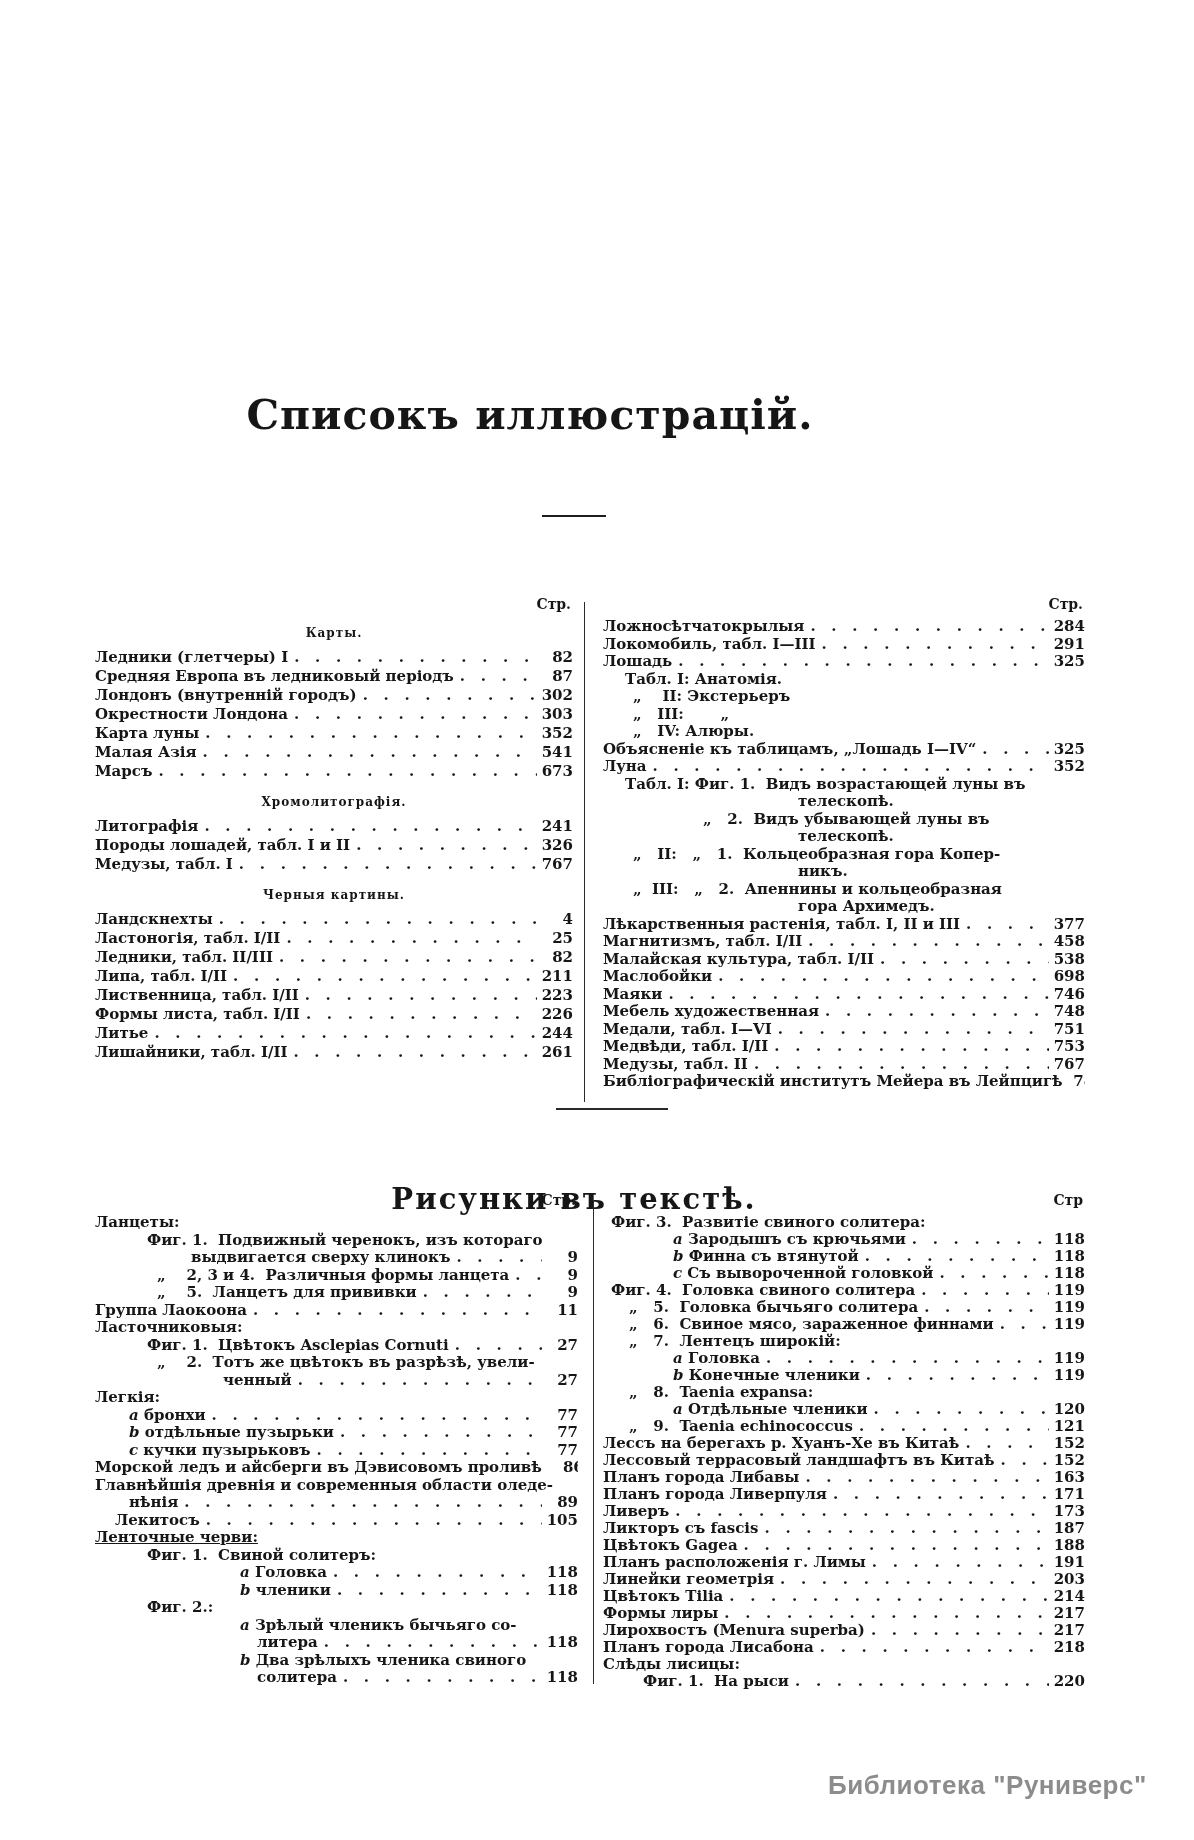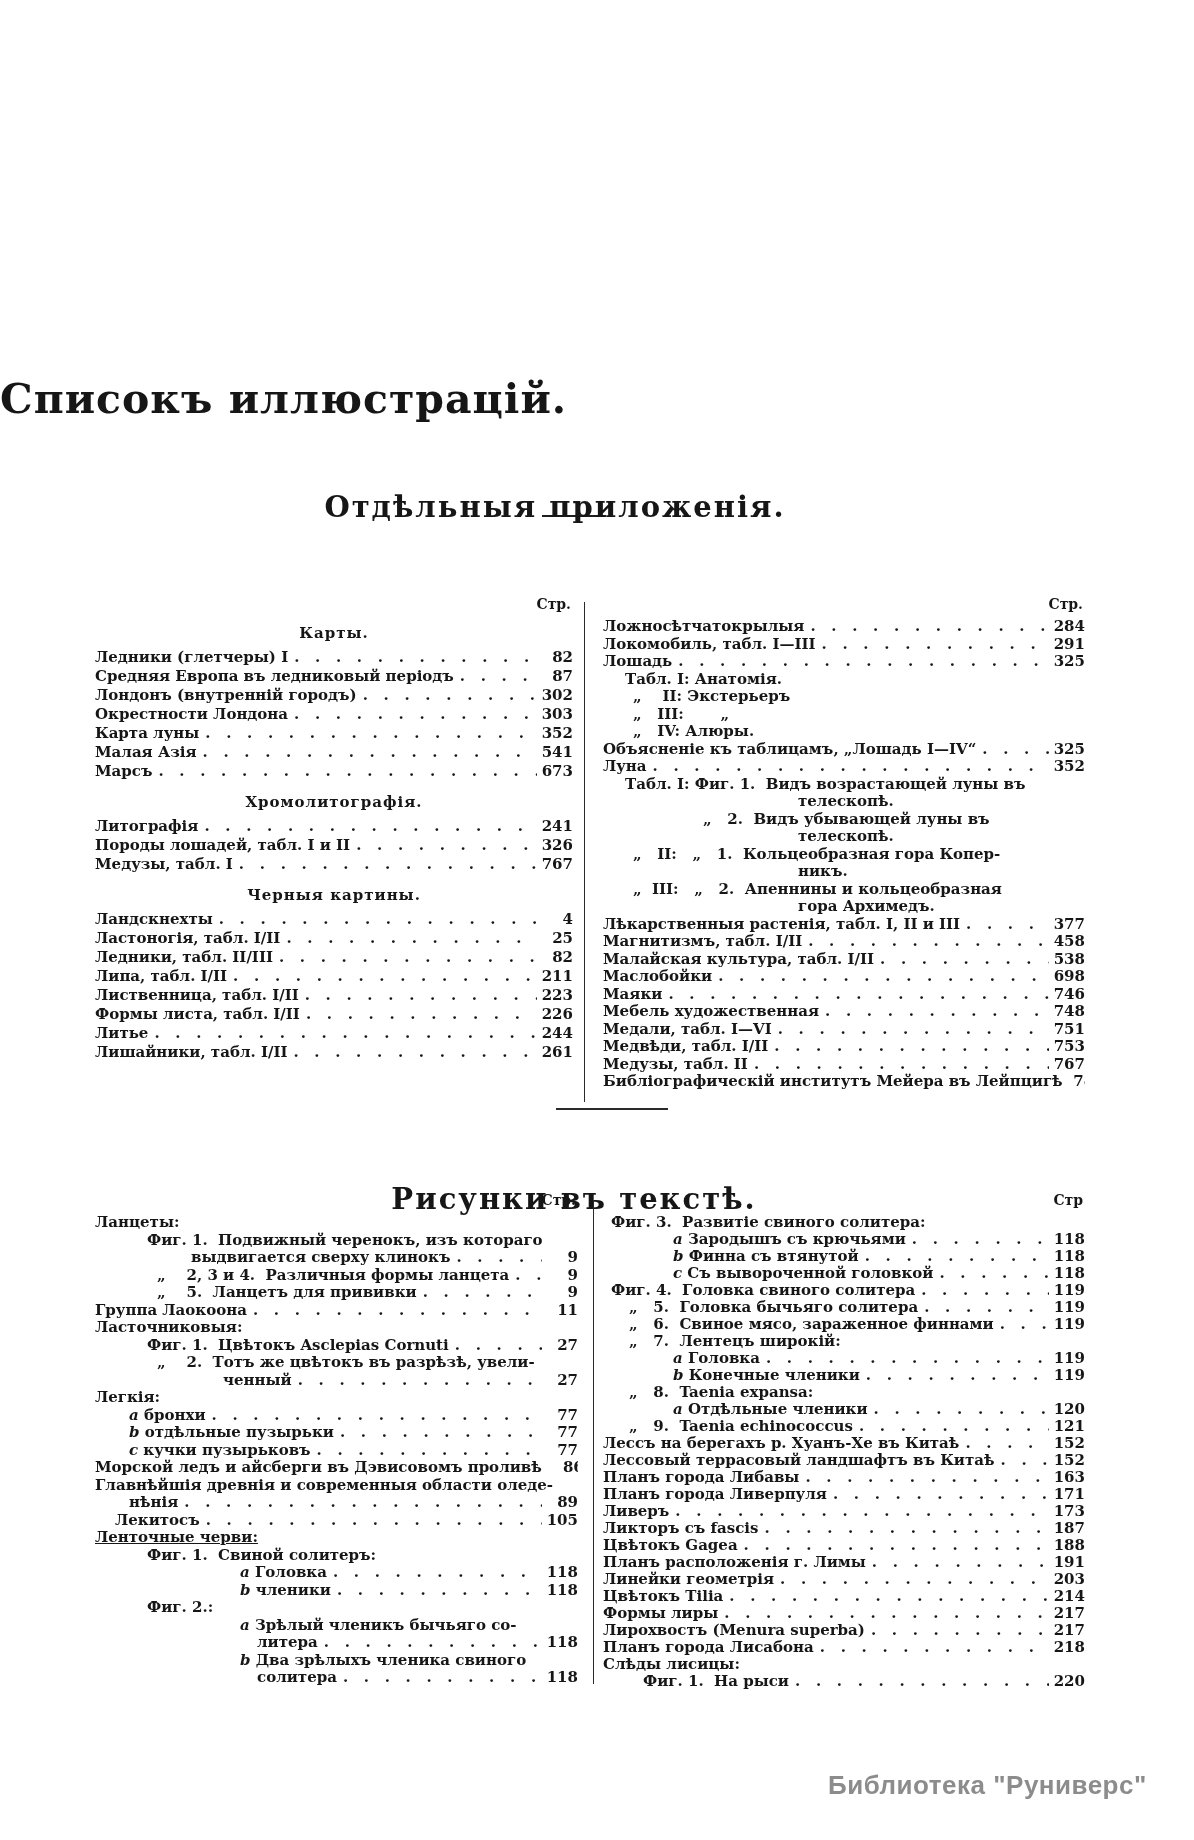--- a/index.html
+++ b/index.html
@@ -1,54 +1,53 @@
 <!DOCTYPE html>
 <html style="--ink: #161616; --muted: #8c8c8c;"><head>
 <meta charset="utf-8">
 <style>
   :root{ --ink:#161616; --muted:#8c8c8c; }
   html,body{margin:0;padding:0;}
   body{width:1194px;height:1840px;background:#ffffff;position:relative;
        font-family:"DejaVu Serif","Liberation Serif",serif;color:var(--ink);}
   .page{position:absolute;inset:0;}
-  .title{position:absolute;left:0;top:348px;width:1060px;
+  .title{position:absolute;left:0;top:364px;width:1060px;text-align:center;
          font-size:41px;font-weight:bold;letter-spacing:1px;}
   .title-rule{position:absolute;left:542px;top:515px;width:64px;height:2px;background:#1d1d1d;}
   .sec-head{position:absolute;width:1100px;text-align:center;font-size:29px;font-weight:bold;letter-spacing:2px;}
   #s1h{left:5px;top:466px;}
   #s2h{left:24px;top:1158px;}
   .vrule{position:absolute;width:1px;background:#2a2a2a;}
   #vr1{left:584px;top:602px;height:500px;}
   #vr2{left:593px;top:1200px;height:484px;}
   .end-rule{position:absolute;left:556px;top:1108px;width:112px;height:2px;background:#2a2a2a;}
   .col{position:absolute;overflow:hidden;--lh:19px;}
   #c1l{left:95px;top:596px;width:478px;height:520px;}
   #c1r{left:603px;top:596px;width:482px;height:520px;--lh:17.5px;}
   #c2l{left:95px;top:1192px;width:483px;height:520px;--lh:17.5px;}
   #c2r{left:603px;top:1192px;width:482px;height:520px;--lh:17px;}
   .str{text-align:right;font-size:14px;font-weight:bold;padding-right:2px;margin-bottom:6px;line-height:16px;}
-  .subhead{text-align:center;font-weight:bold;font-size:15px;letter-spacing:1px;margin:11px 0 5px;line-height:20px;}
+  .subhead{text-align:center;font-weight:bold;font-size:12px;letter-spacing:1px;margin:11px 0 5px;line-height:20px;}
   .row{display:flex;align-items:baseline;height:var(--lh);line-height:var(--lh);
        font-size:15px;font-weight:bold;overflow:hidden;white-space:nowrap;}
   .txt{white-space:pre;}
   .txt i{font-family:"DejaVu Serif","Liberation Serif",serif;}
   .lead{flex:1 1 auto;overflow:hidden;white-space:nowrap;margin:0 4px 0 6px;}
   .lead::after{content:".\00a0\00a0\00a0.\00a0\00a0\00a0.\00a0\00a0\00a0.\00a0\00a0\00a0.\00a0\00a0\00a0.\00a0\00a0\00a0.\00a0\00a0\00a0.\00a0\00a0\00a0.\00a0\00a0\00a0.\00a0\00a0\00a0.\00a0\00a0\00a0.\00a0\00a0\00a0.\00a0\00a0\00a0.\00a0\00a0\00a0.\00a0\00a0\00a0.\00a0\00a0\00a0.\00a0\00a0\00a0.\00a0\00a0\00a0.\00a0\00a0\00a0.\00a0\00a0\00a0.\00a0\00a0\00a0.\00a0\00a0\00a0.\00a0\00a0\00a0.\00a0\00a0\00a0.\00a0\00a0\00a0.\00a0\00a0\00a0.\00a0\00a0\00a0.\00a0\00a0\00a0.\00a0\00a0\00a0.\00a0\00a0\00a0.\00a0\00a0\00a0.\00a0\00a0\00a0.\00a0\00a0\00a0.";}
   .pg{min-width:32px;text-align:right;}
   .footer{position:absolute;left:828px;top:1770px;font-family:"Liberation Sans","DejaVu Sans",sans-serif;
           font-size:26px;font-weight:bold;color:var(--muted);letter-spacing:0.5px;}
 </style>
 </head>
 <body>
 
 <div class="page">
   <h1 class="title">Списокъ иллюстрацій.</h1>
   <div class="title-rule"></div>
 
-  <h2 class="sec-head" id="s1h">Отдѣльныя приложенія.</h2>
   <div class="vrule" id="vr1"></div>
   <div class="col" id="c1l">
       <div class="str">Стр.</div>
       <div class="subhead">Карты.</div>
       <div class="row">
         <span class="txt" style="padding-left: 0px;">Ледники (глетчеры) I</span>
         <span class="lead"></span>
         <span class="pg">82</span>
       </div>
       <div class="row">

